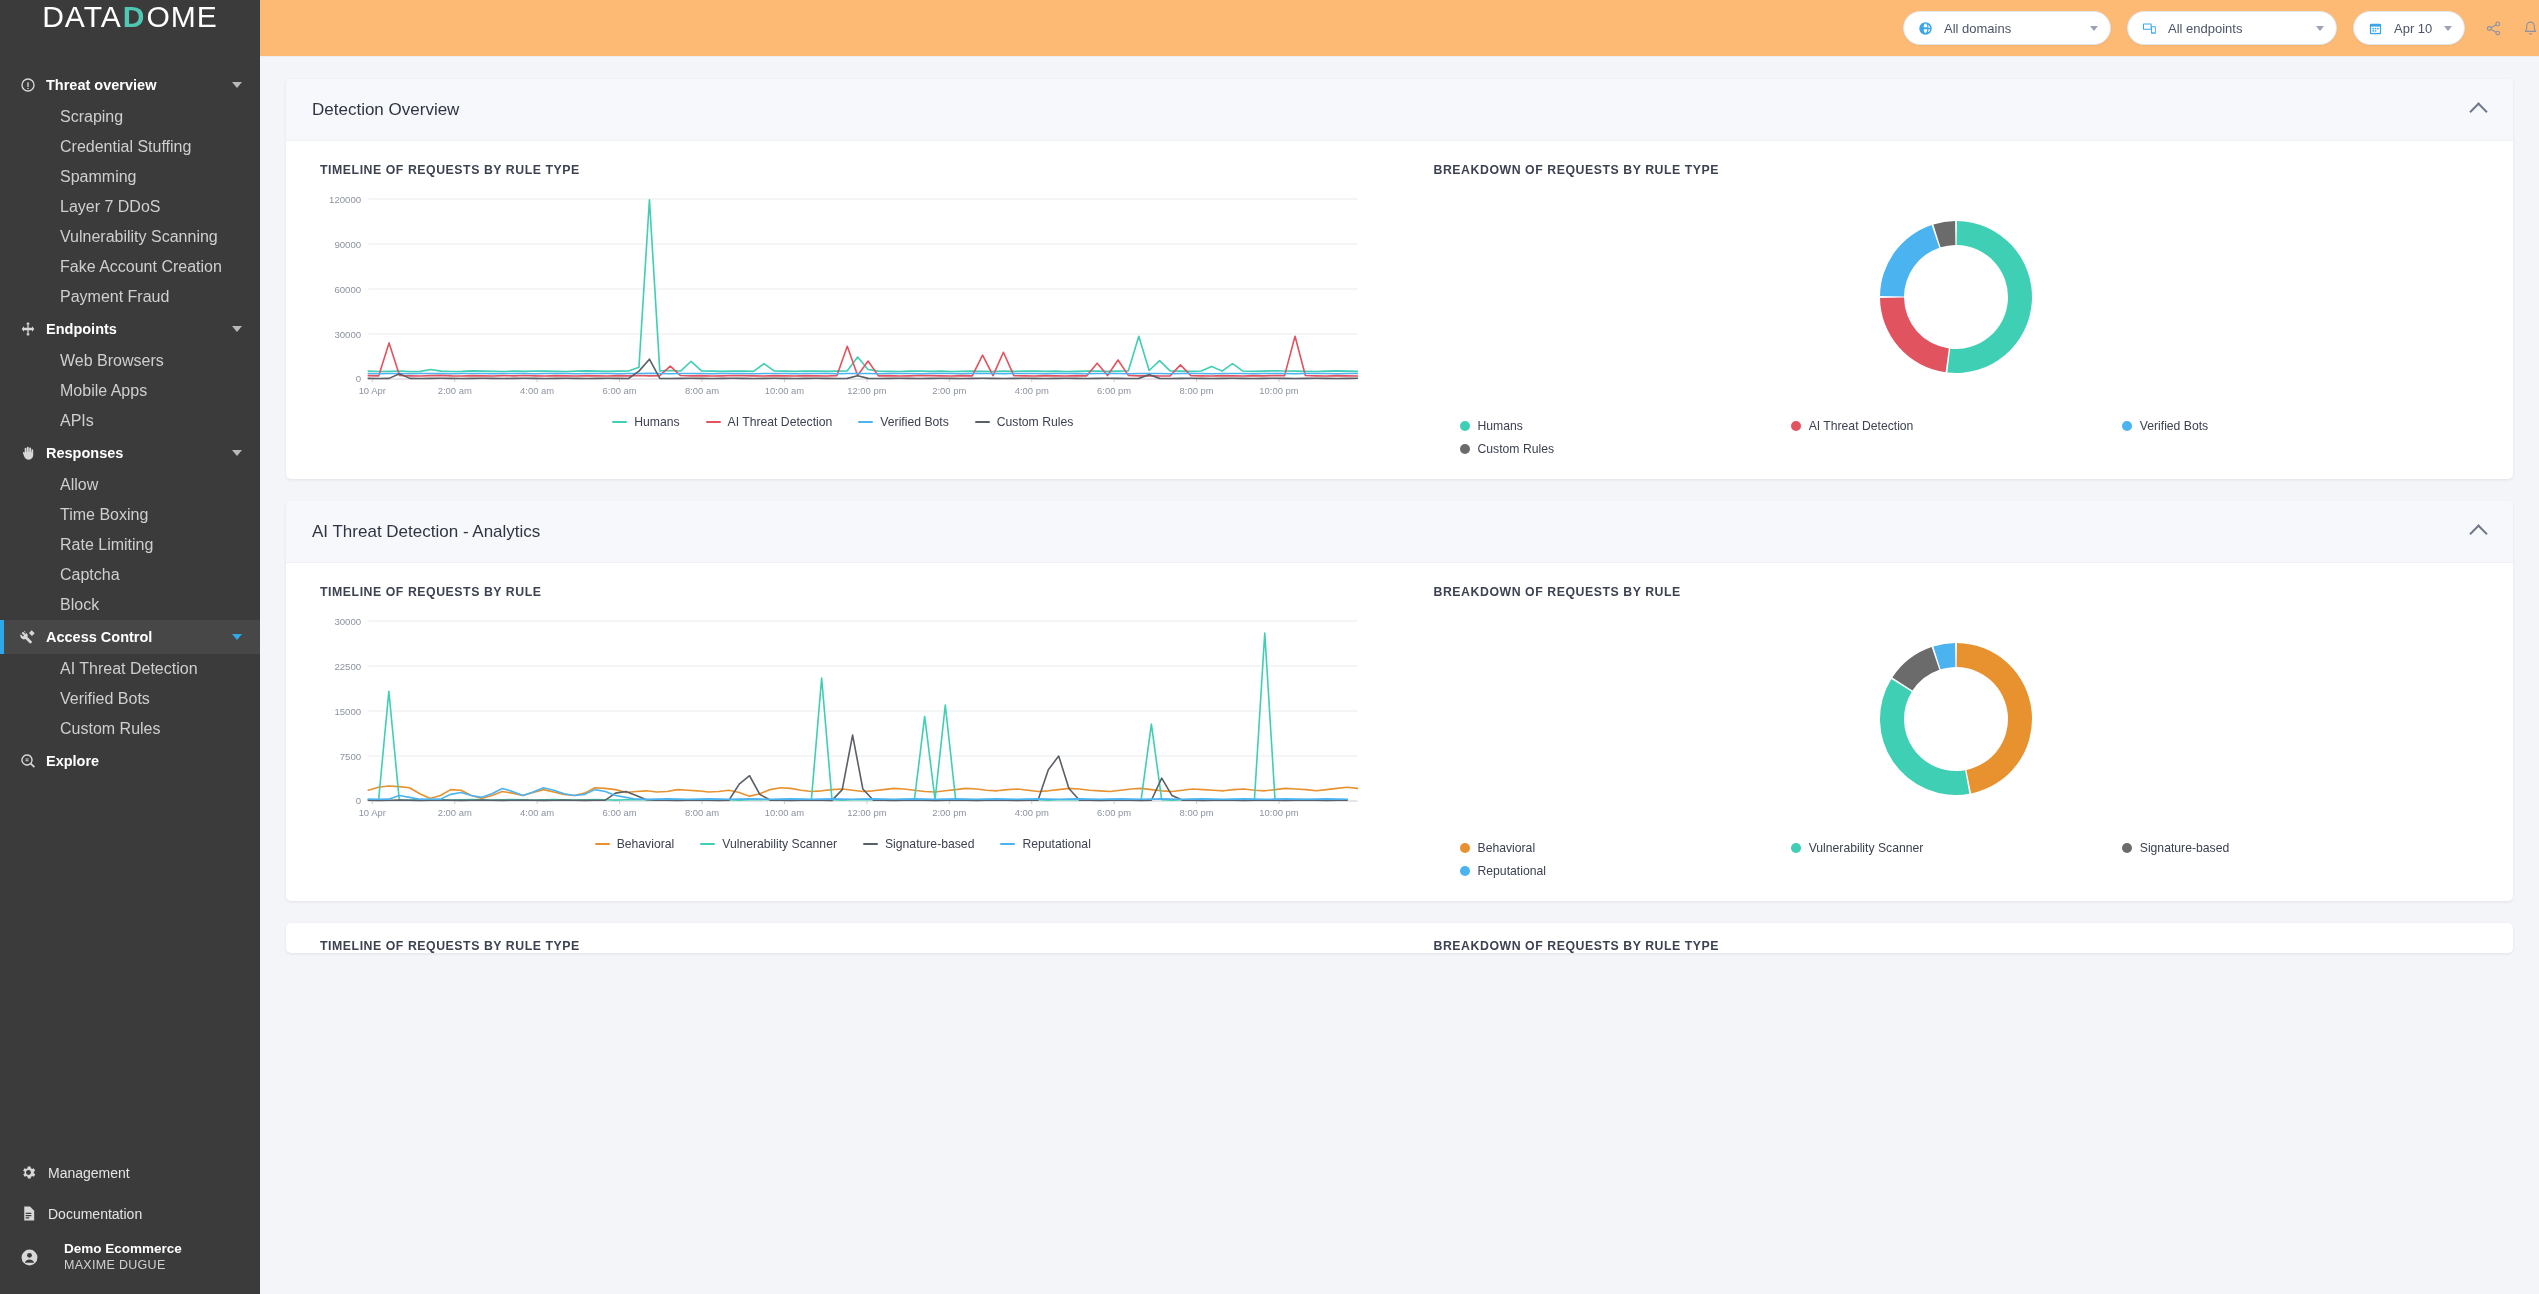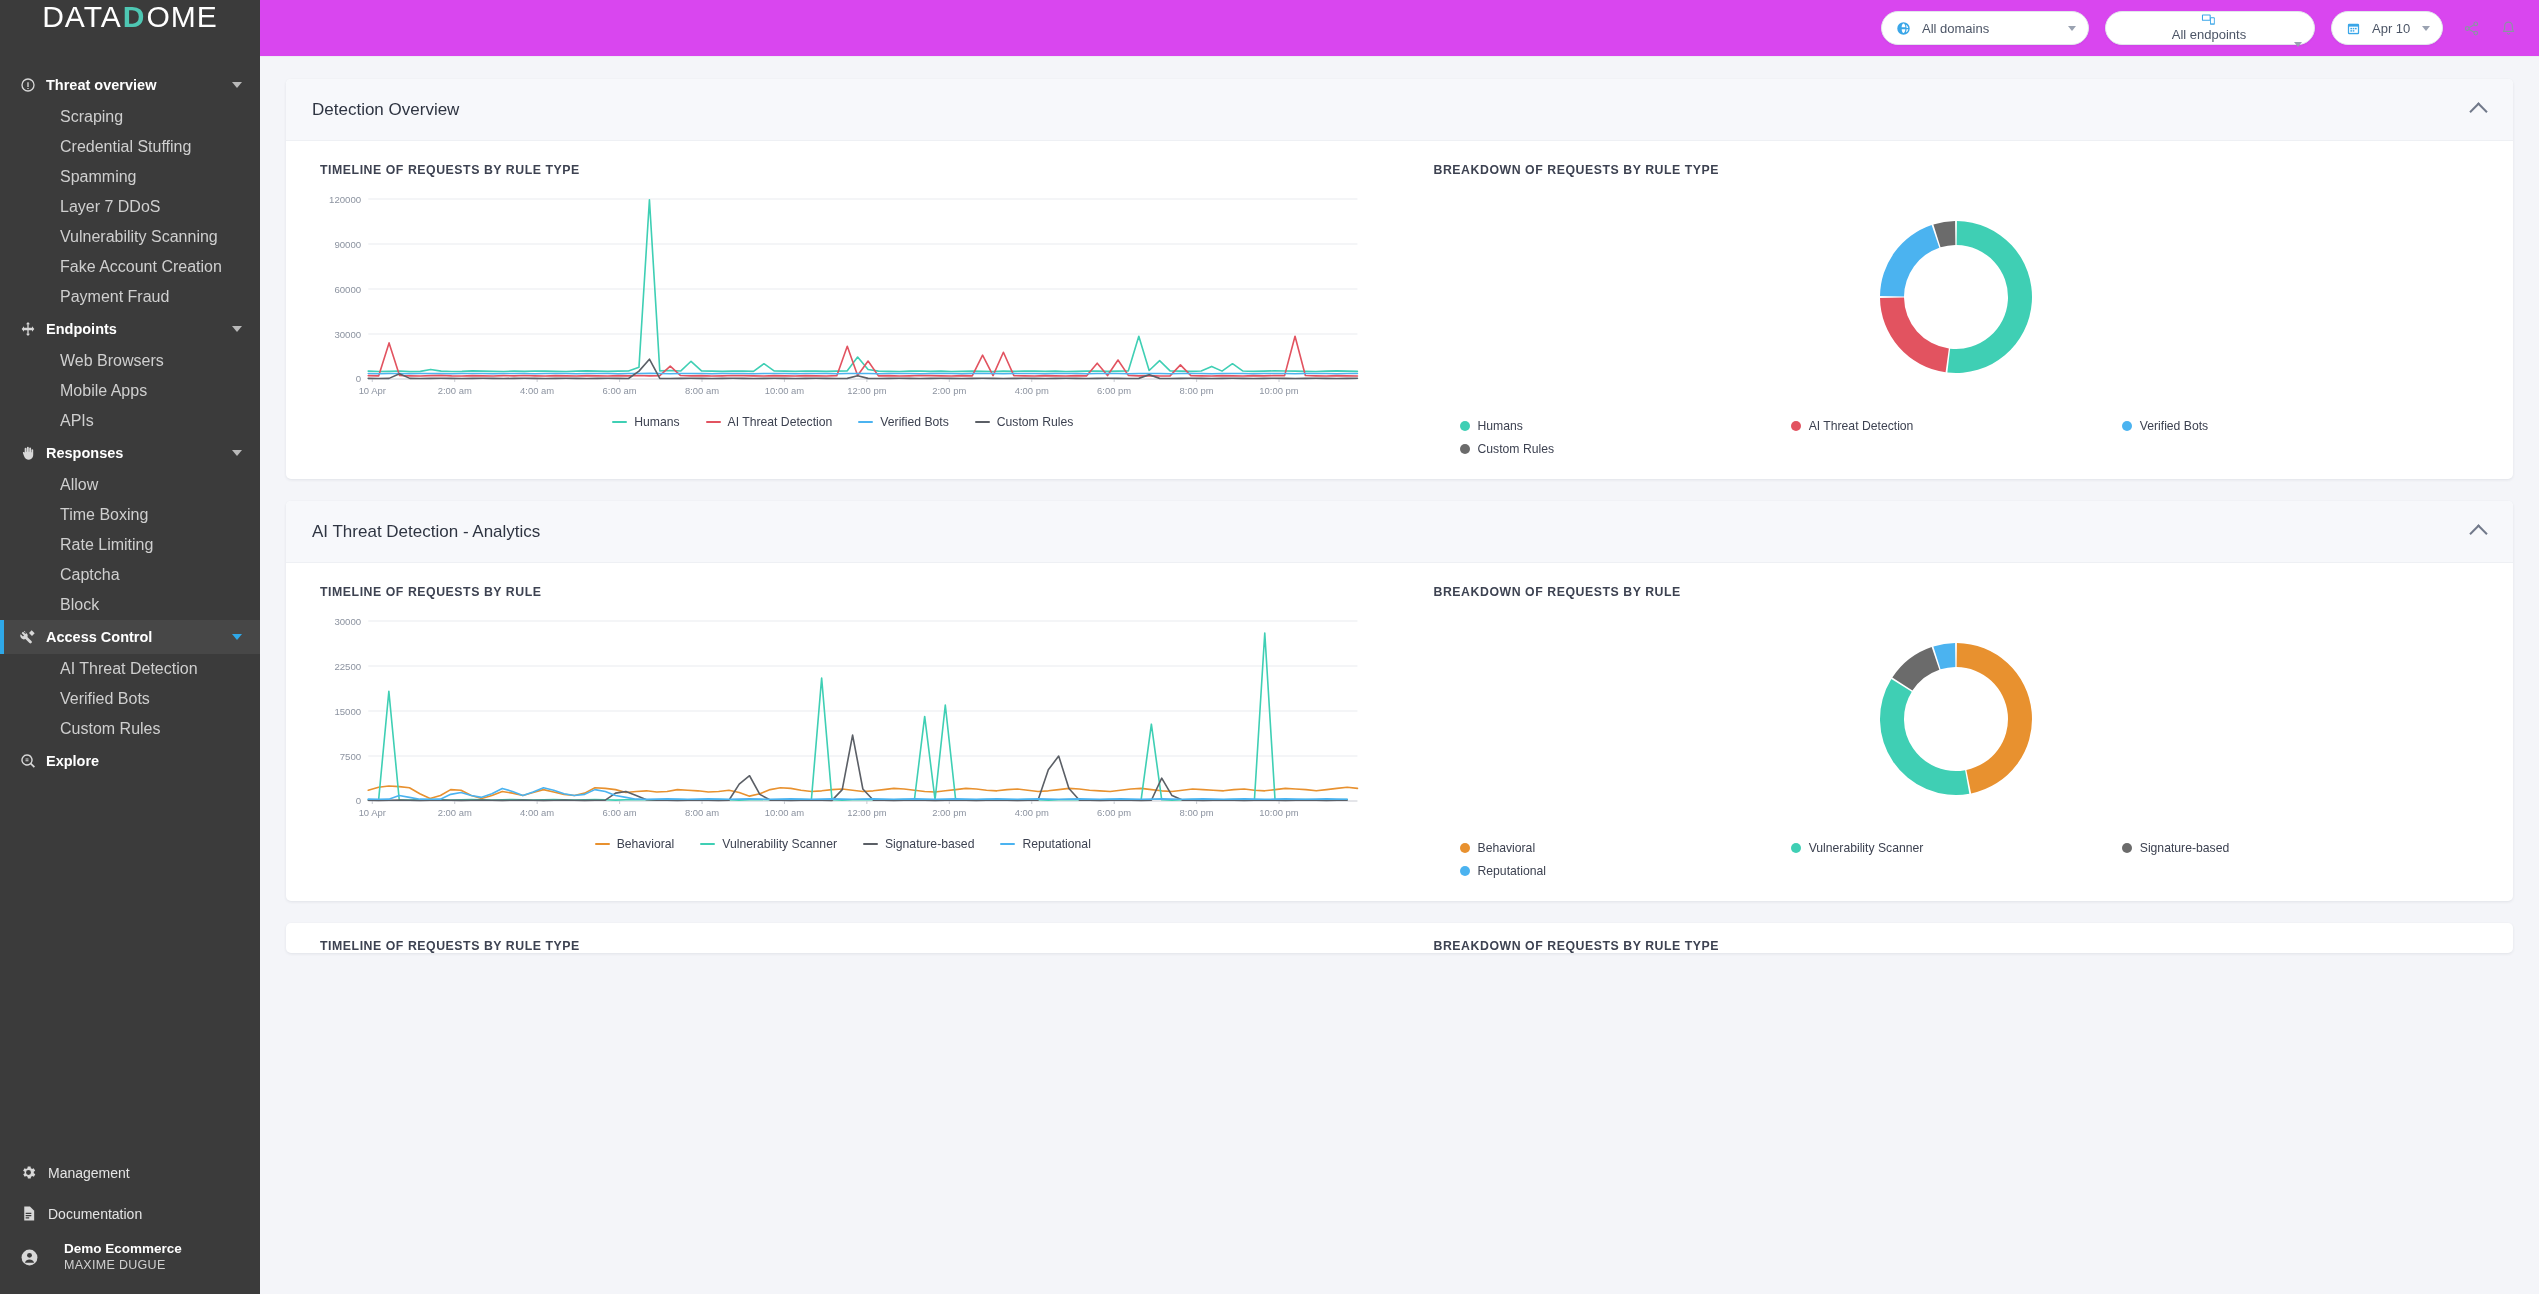--- a/index.html
+++ b/index.html
@@ -52,35 +52,35 @@
   .sb-user .gicon { width: 28px; display:flex; align-items:center;}
   .sb-user .gicon svg { width: 19px; height: 19px; fill: #d8d8d8; }
   .sb-user .lines { display:flex; flex-direction: column; line-height: 1.25; }
   .sb-user .u1 { color: #ffffff; font-size: 13.5px; font-weight: 700; }
   .sb-user .u2 { color: #d2d2d2; font-size: 12.5px; letter-spacing: .3px; }
 
   
   .main { flex: 1 1 auto; height: 1294px; background: #f4f5f9; overflow: hidden; position: relative; }
 
   .topbar {
-    height: 57px; background: #d946ef;
+    height: 57px; background: #fdba74;
     display: flex; align-items: center; justify-content: flex-end;
-    padding-right: 22px; border-bottom: 1px solid #eceef3;
+    border-bottom: 1px solid #eceef3;
   }
   .pill {
     height: 34px; border: 1px solid #e2e5ec; border-radius: 18px;
     background: #fff; display: flex; align-items: center;
     padding: 0 12px 0 14px; margin-left: 16px; cursor: pointer;
     box-shadow: 0 1px 2px rgba(20,30,60,.05);
   }
   .pill .pic { width: 20px; display:flex; align-items:center; }
   .pill .pic svg { width: 15px; height: 15px; fill: #3aa6e8; }
   .pill .ptxt { font-size: 13px; color: #4c5566; margin: 0 10px 0 6px; white-space: nowrap; }
   .pill.domains { width: 208px; }
-  .pill.endpoints { width: 210px; flex-direction: column; }
+  .pill.endpoints { width: 210px; }
   .pill.date { width: 112px; }
   .pill .pchev { margin-left: auto; width: 0; height: 0;
     border-left: 4.5px solid transparent; border-right: 4.5px solid transparent;
     border-top: 5px solid #9aa2b1; }
   .topicon { margin-left: 20px; cursor: pointer; display:flex; align-items:center; }
   .topicon svg { width: 17px; height: 17px; fill: none; stroke: #8b93a3; stroke-width: 1.6; }
 
   .scroll { height: 1237px; overflow: hidden; padding: 22px 26px 16px 26px; }
 
   .card {

